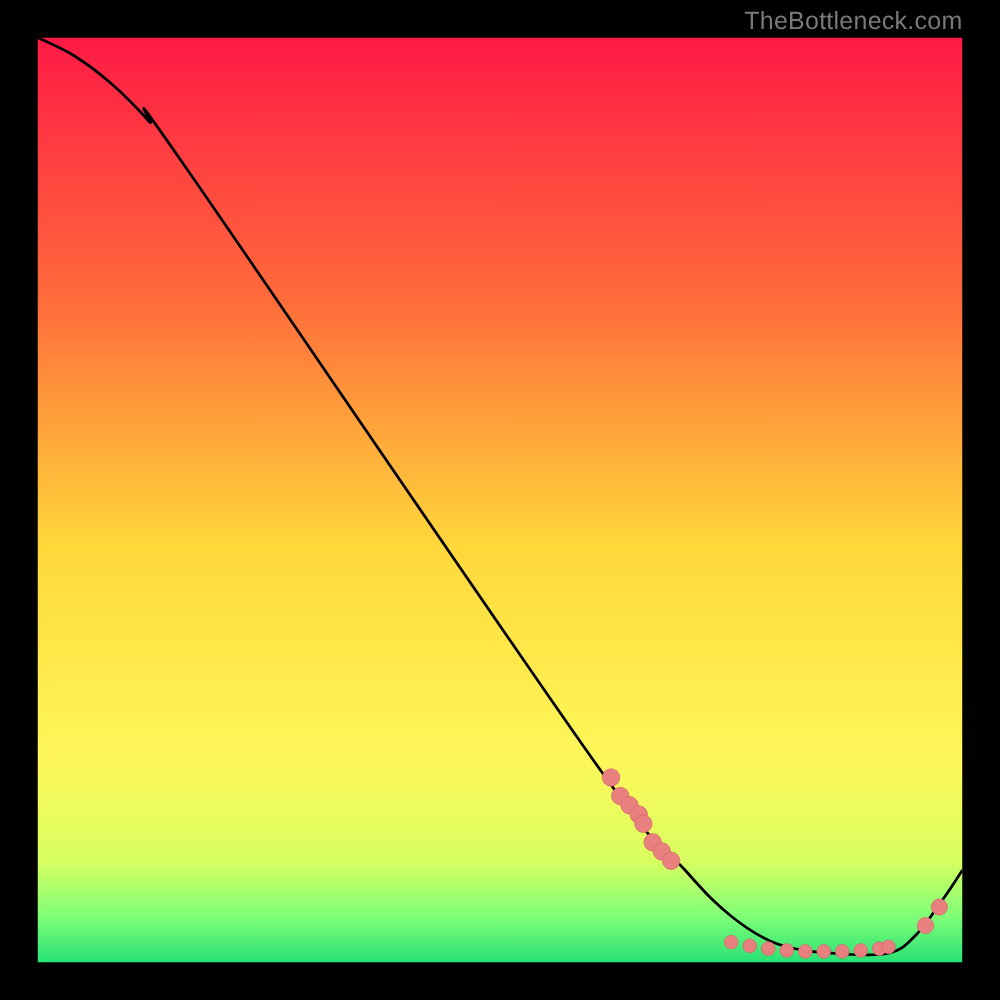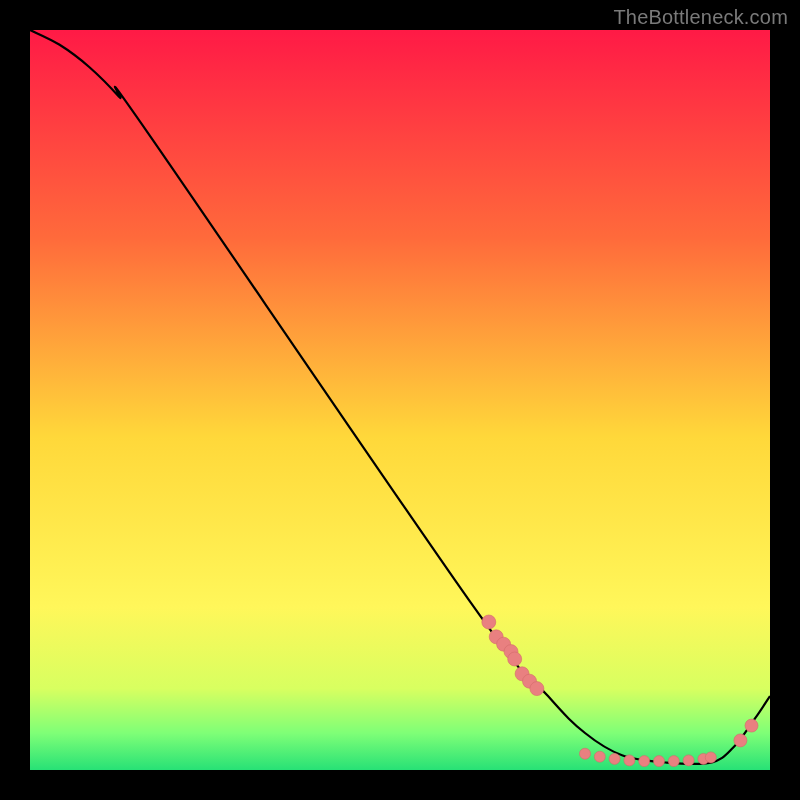--- a/index.html
+++ b/index.html
@@ -13,21 +13,21 @@
   }
   .wrap {
     position: relative;
     width: 800px;
     height: 800px;
     background: #000;
   }
   .watermark {
     position: absolute;
     top: 6px;
-    right: 12px;
+    right: 30px;
     color: #7a7a7a;
     font-size: 20px;
     font-weight: 500;
     letter-spacing: 0.2px;
     z-index: 20;
   }
   .chart-frame {
     position: absolute;
     left: 30px;
     top: 30px;

